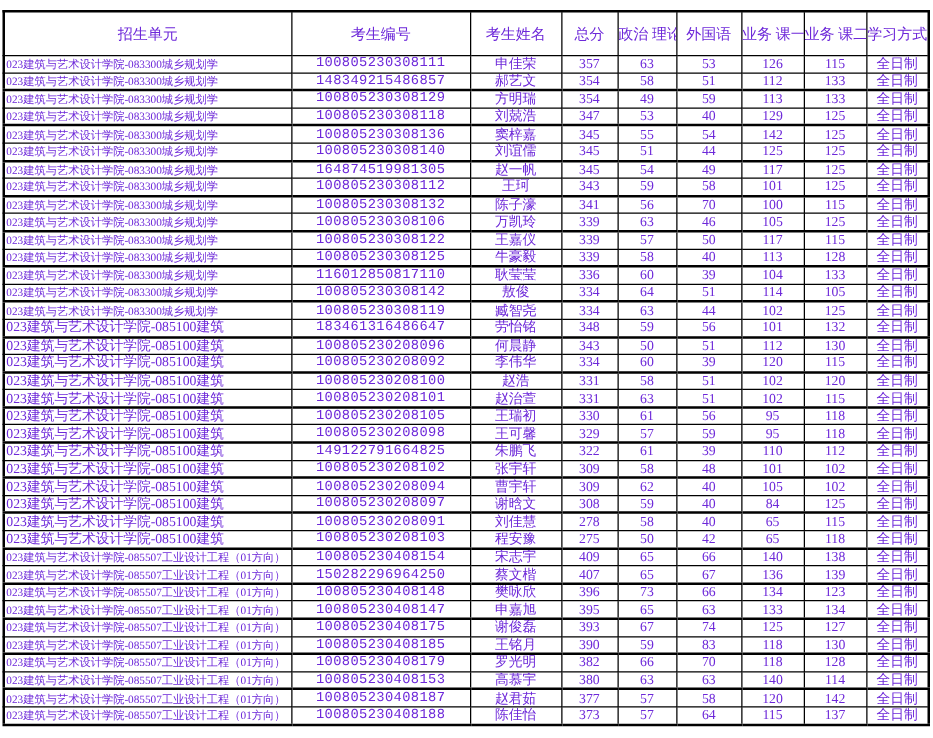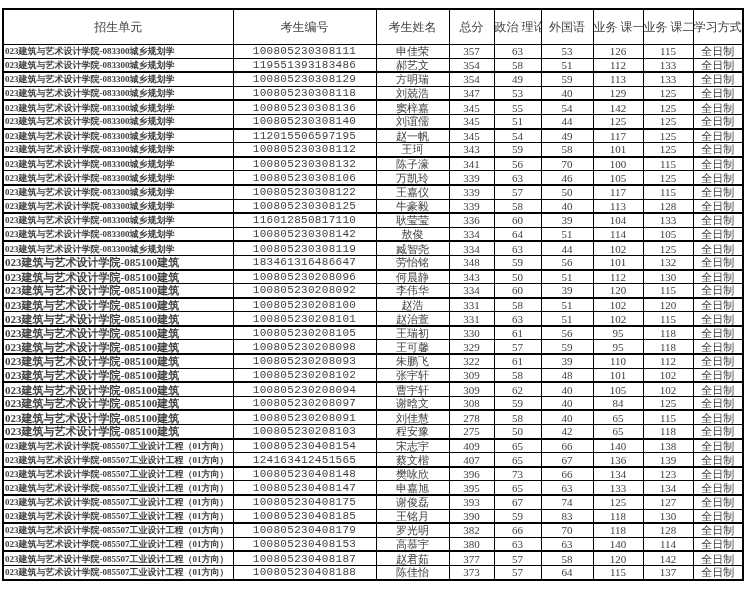--- a/index.html
+++ b/index.html
@@ -15,21 +15,21 @@
     position: relative;
     width: 746px;
     height: 590px;
     background: #ffffff;
   }
   table.score-table {
     border-collapse: collapse;
     table-layout: fixed;
     margin: 8px 0 0 2px;
     width: 740px;
-    color: #404040;
+    color: #6d28d9;
   }
   table.score-table th,
   table.score-table td {
     border: 1px solid #000000;
     overflow: hidden;
     white-space: nowrap;
   }
   
   table.score-table {
     border: 2px solid #000000;
@@ -54,21 +54,20 @@
     vertical-align: middle;
   }
   
   tbody tr:nth-child(even) td {
     border-bottom-width: 2px;
   }
   td.col-unit {
     text-align: left;
     padding-left: 1px;
     font-size: 11px;
-    font-weight: bold;
   }
   td.col-unit.small {
     font-size: 9px;
   }
   td.col-id { letter-spacing: 0.3px; font-family: Liberation Mono, monospace; }
 </style>
 </head>
 <body>
 
 <div id="page">
@@ -107,21 +106,21 @@
           <td class="col-name">申佳荣</td>
           <td class="col-total">357</td>
           <td class="col-politics">63</td>
           <td class="col-foreign">53</td>
           <td class="col-course1">126</td>
           <td class="col-course2">115</td>
           <td class="col-mode">全日制</td>
         </tr>
         <tr>
           <td class="col-unit small">023建筑与艺术设计学院-083300城乡规划学</td>
-          <td class="col-id">119551393183486</td>
+          <td class="col-id">148349215486857</td>
           <td class="col-name">郝艺文</td>
           <td class="col-total">354</td>
           <td class="col-politics">58</td>
           <td class="col-foreign">51</td>
           <td class="col-course1">112</td>
           <td class="col-course2">133</td>
           <td class="col-mode">全日制</td>
         </tr>
         <tr>
           <td class="col-unit small">023建筑与艺术设计学院-083300城乡规划学</td>
@@ -162,21 +161,21 @@
           <td class="col-name">刘谊儒</td>
           <td class="col-total">345</td>
           <td class="col-politics">51</td>
           <td class="col-foreign">44</td>
           <td class="col-course1">125</td>
           <td class="col-course2">125</td>
           <td class="col-mode">全日制</td>
         </tr>
         <tr>
           <td class="col-unit small">023建筑与艺术设计学院-083300城乡规划学</td>
-          <td class="col-id">112015506597195</td>
+          <td class="col-id">164874519981305</td>
           <td class="col-name">赵一帆</td>
           <td class="col-total">345</td>
           <td class="col-politics">54</td>
           <td class="col-foreign">49</td>
           <td class="col-course1">117</td>
           <td class="col-course2">125</td>
           <td class="col-mode">全日制</td>
         </tr>
         <tr>
           <td class="col-unit small">023建筑与艺术设计学院-083300城乡规划学</td>
@@ -338,21 +337,21 @@
           <td class="col-name">王可馨</td>
           <td class="col-total">329</td>
           <td class="col-politics">57</td>
           <td class="col-foreign">59</td>
           <td class="col-course1">95</td>
           <td class="col-course2">118</td>
           <td class="col-mode">全日制</td>
         </tr>
         <tr>
           <td class="col-unit">023建筑与艺术设计学院-085100建筑</td>
-          <td class="col-id">100805230208093</td>
+          <td class="col-id">149122791664825</td>
           <td class="col-name">朱鹏飞</td>
           <td class="col-total">322</td>
           <td class="col-politics">61</td>
           <td class="col-foreign">39</td>
           <td class="col-course1">110</td>
           <td class="col-course2">112</td>
           <td class="col-mode">全日制</td>
         </tr>
         <tr>
           <td class="col-unit">023建筑与艺术设计学院-085100建筑</td>
@@ -415,21 +414,21 @@
           <td class="col-name">宋志宇</td>
           <td class="col-total">409</td>
           <td class="col-politics">65</td>
           <td class="col-foreign">66</td>
           <td class="col-course1">140</td>
           <td class="col-course2">138</td>
           <td class="col-mode">全日制</td>
         </tr>
         <tr>
           <td class="col-unit small">023建筑与艺术设计学院-085507工业设计工程（01方向）</td>
-          <td class="col-id">124163412451565</td>
+          <td class="col-id">150282296964250</td>
           <td class="col-name">蔡文楷</td>
           <td class="col-total">407</td>
           <td class="col-politics">65</td>
           <td class="col-foreign">67</td>
           <td class="col-course1">136</td>
           <td class="col-course2">139</td>
           <td class="col-mode">全日制</td>
         </tr>
         <tr>
           <td class="col-unit small">023建筑与艺术设计学院-085507工业设计工程（01方向）</td>

